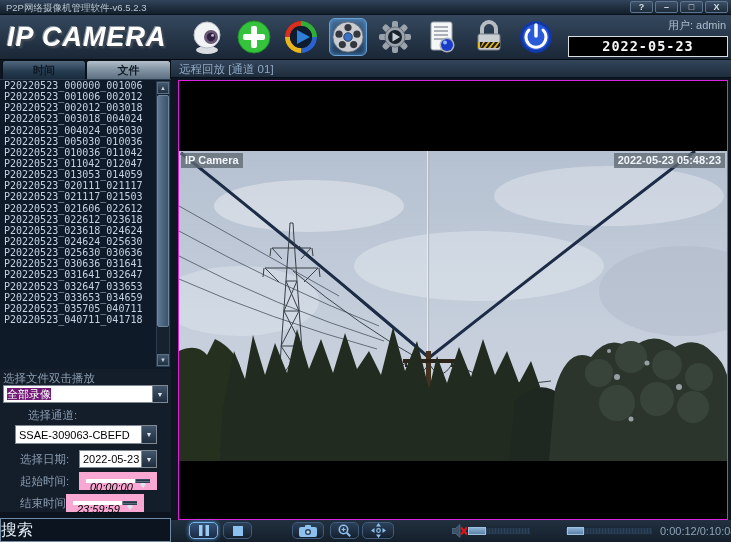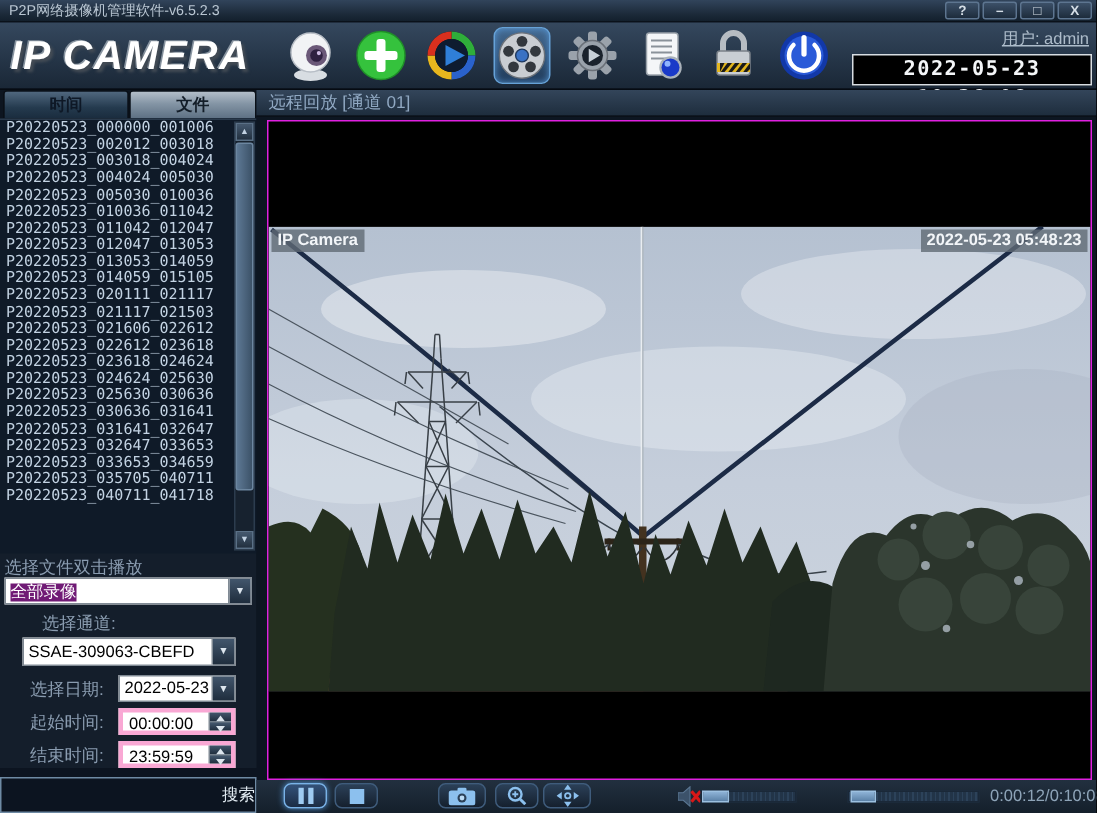--- a/index.html
+++ b/index.html
@@ -19,21 +19,21 @@
   
   .toolbar { position:absolute; left:0; top:15px; width:731px; height:45px;
     background:linear-gradient(#35485e,#243446 60%,#1a2736); border-bottom:1px solid #060b12; }
   .logo { position:absolute; left:7px; top:7px; font-size:27px; font-weight:bold; font-style:italic;
     letter-spacing:1px; color:#ffffff; text-shadow:2px 2px 2px #444c55, -1px -1px 0 #8894a0; }
   .icons { position:absolute; left:188px; top:3px; display:flex; gap:9px; align-items:center; }
   .icon-slot { width:38px; height:38px; display:flex; align-items:center; justify-content:center;
     border-radius:6px; }
   .icon-slot.active { background:linear-gradient(rgba(90,150,210,.45),rgba(40,90,150,.35));
     border:1px solid #66a2d8; box-shadow:0 0 5px rgba(90,160,230,.8) inset; }
-  .user { position:absolute; right:5px; top:3px; font-size:11px; color:#aebdcb;text-decoration:underline; }
+  .user { position:absolute; right:5px; top:3px; font-size:11px; color:#aebdcb; }
   .clock { position:absolute; right:3px; top:21px; width:160px; height:21px; background:#000;
     border:1px solid #d8dde2; color:#f4f6f8; font-family:"DejaVu Sans Mono", monospace;
     font-size:13.5px; font-weight:bold; text-align:center; line-height:19px; letter-spacing:1px; }
 
   
   .sidebar { position:absolute; left:0; top:60px; width:171px; height:452px; background:#141e2b; }
   .tabs { position:absolute; left:0; top:0; width:171px; height:19px; background:#0d1520; display:flex; }
   .tab { width:85px; height:19px; text-align:center; line-height:19px; font-size:11px;
     border:1px solid #0a1018; border-bottom:none; border-radius:3px 3px 0 0; }
   .tab.inactive { background:linear-gradient(#51687f,#243a4e 60%,#1a2c3e); color:#0e1826; font-weight:bold; margin-left:2px;}
@@ -54,33 +54,33 @@
   .combo { position:absolute; background:#fff; border:1px solid #808a94; display:flex; align-items:center; }
   .combo .cval { flex:1; font-size:11px; color:#000; padding-left:3px; white-space:nowrap; overflow:hidden; }
   .combo .cval .sel { background:#701a75; color:#fff; }
   .cbtn { width:15px; align-self:stretch; background:linear-gradient(#42566c,#1f2d3d);
     border-left:1px solid #808a94; color:#dde6ee; font-size:7px; text-align:center;
     display:flex; align-items:center; justify-content:center; }
   .combo1 { left:3px; top:325px; width:165px; height:18px; }
   .lbl { position:absolute; font-size:11.5px; color:#8a9cb0; }
   .combo2 { left:15px; top:365px; width:142px; height:19px; }
   .combo-date { left:79px; top:390px; width:78px; height:18px; }
-  .spin { position:absolute; background:#fff; border:3px solid #f9a8d4; display:flex; }
+  .spin { position:absolute; background:#fff; border:7px solid #f9a8d4; display:flex;font-style:italic; }
   .spin .sval { flex:1; font-size:11px; color:#000; padding-left:4px; line-height:16px; }
   .spinbtns { width:15px; display:flex; flex-direction:column; border-left:1px solid #808a94; }
   .spinbtns div { flex:1; background:linear-gradient(#42566c,#1f2d3d); position:relative; }
   .spinbtns div + div { border-top:1px solid #5a6a7a; }
   .tri-u, .tri-d { position:absolute; left:4px; width:0; height:0; border-left:3px solid transparent; border-right:3px solid transparent; }
   .tri-u { top:2px; border-bottom:4px solid #dde6ee; }
   .tri-d { top:2px; border-top:4px solid #dde6ee; }
   .spin1 { left:79px; top:412px; width:78px; height:18px; }
-  .spin2 { left:79px; top:434px; width:78px; height:18px; }
+  .spin2 { left:66px; top:434px; width:78px; height:18px; }
   .searchbtn { position:absolute; left:0px; top:458px; width:171px; height:24px;
     background:linear-gradient(#5b7democratic,#5b7a96,#32485e 60%,#26394c); border:1px solid #6e8aa4;
-    color:#e2ebf2; font-size:11px; text-align:right; line-height:22px; }
+    color:#e2ebf2; font-size:16px; text-align:left; line-height:22px; }
 
   
   .main { position:absolute; left:171px; top:60px; width:560px; height:420px; background:#0d1621; }
   .vheader { position:absolute; left:0; top:0; width:560px; height:18px;
     background:linear-gradient(#33455a,#1e2d3d); border-bottom:1px solid #0a1018;
     font-size:11.5px; color:#90a8c2; line-height:18px; padding-left:8px; }
   .video { position:absolute; left:7px; top:20px; width:550px; height:440px;
     border:1px solid #e020e0; background:#000; }
   .scene { position:absolute; left:0; top:70px; width:548px; height:310px; overflow:hidden; }
   .overlay { position:absolute; top:2px; background:rgba(96,106,116,.8); color:#f2f5f8;
@@ -212,29 +212,28 @@
   </div>
 
   <div class="sidebar">
     <div class="tabs">
       <div class="tab inactive">时间</div>
       <div class="tab active">文件</div>
     </div>
     <div class="filelist">
 
     <div class="fitem">P20220523_000000_001006</div>
+        <div class="fitem">P20220523_001006_002012</div>
         <div class="fitem">P20220523_002012_003018</div>
         <div class="fitem">P20220523_003018_004024</div>
         <div class="fitem">P20220523_004024_005030</div>
         <div class="fitem">P20220523_005030_010036</div>
         <div class="fitem">P20220523_010036_011042</div>
         <div class="fitem">P20220523_011042_012047</div>
-        <div class="fitem">P20220523_012047_013053</div>
         <div class="fitem">P20220523_013053_014059</div>
-        <div class="fitem">P20220523_014059_015105</div>
         <div class="fitem">P20220523_020111_021117</div>
         <div class="fitem">P20220523_021117_021503</div>
         <div class="fitem">P20220523_021606_022612</div>
         <div class="fitem">P20220523_022612_023618</div>
         <div class="fitem">P20220523_023618_024624</div>
         <div class="fitem">P20220523_024624_025630</div>
         <div class="fitem">P20220523_025630_030636</div>
         <div class="fitem">P20220523_030636_031641</div>
         <div class="fitem">P20220523_031641_032647</div>
         <div class="fitem">P20220523_032647_033653</div>

